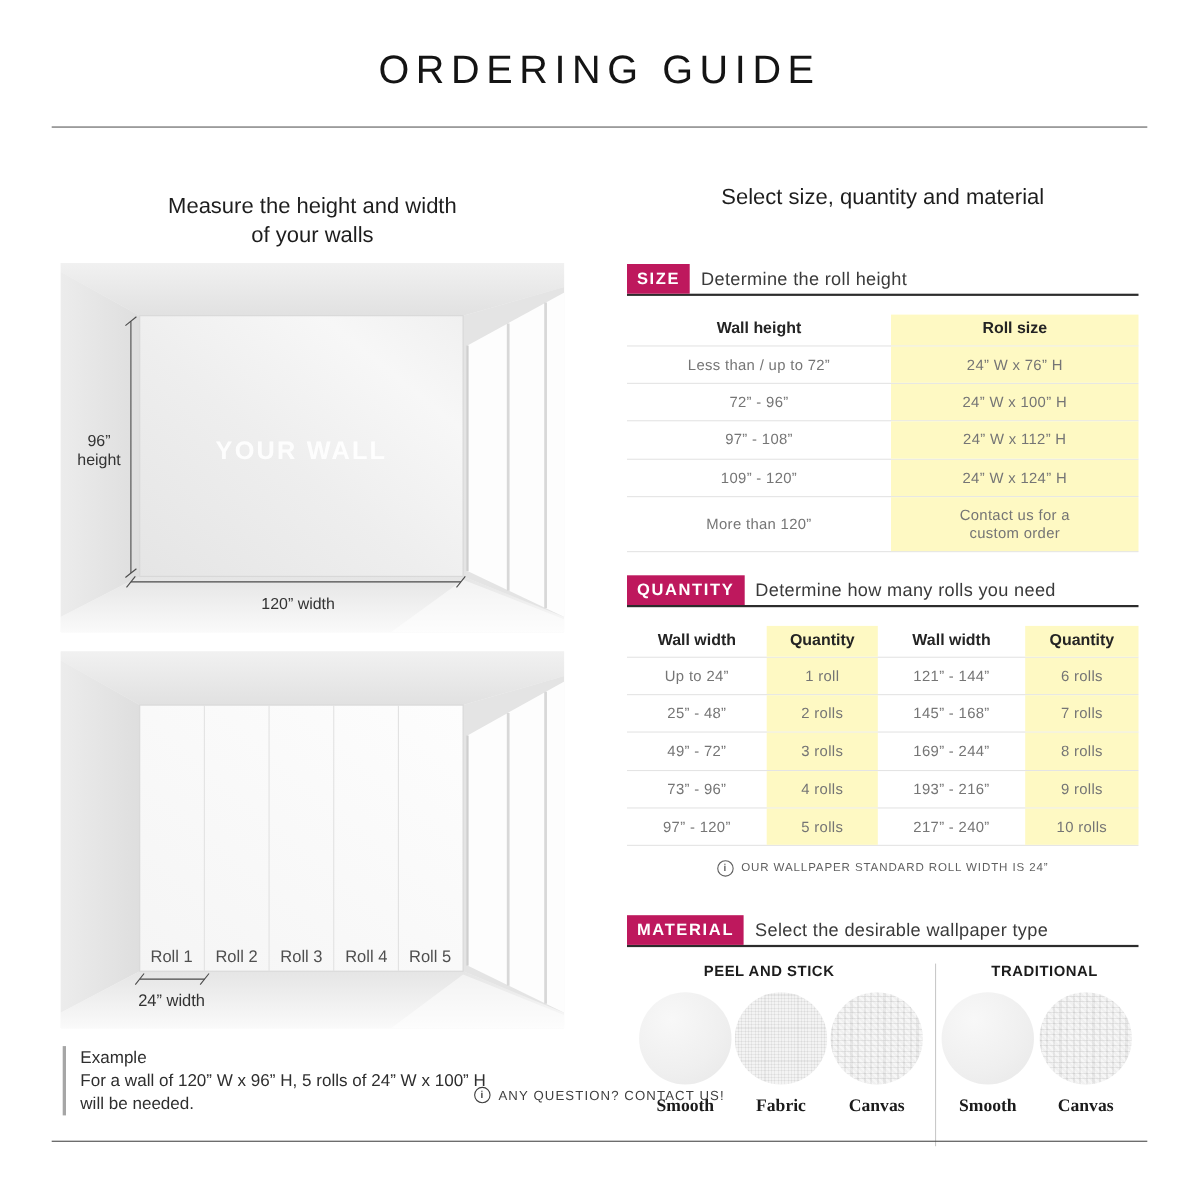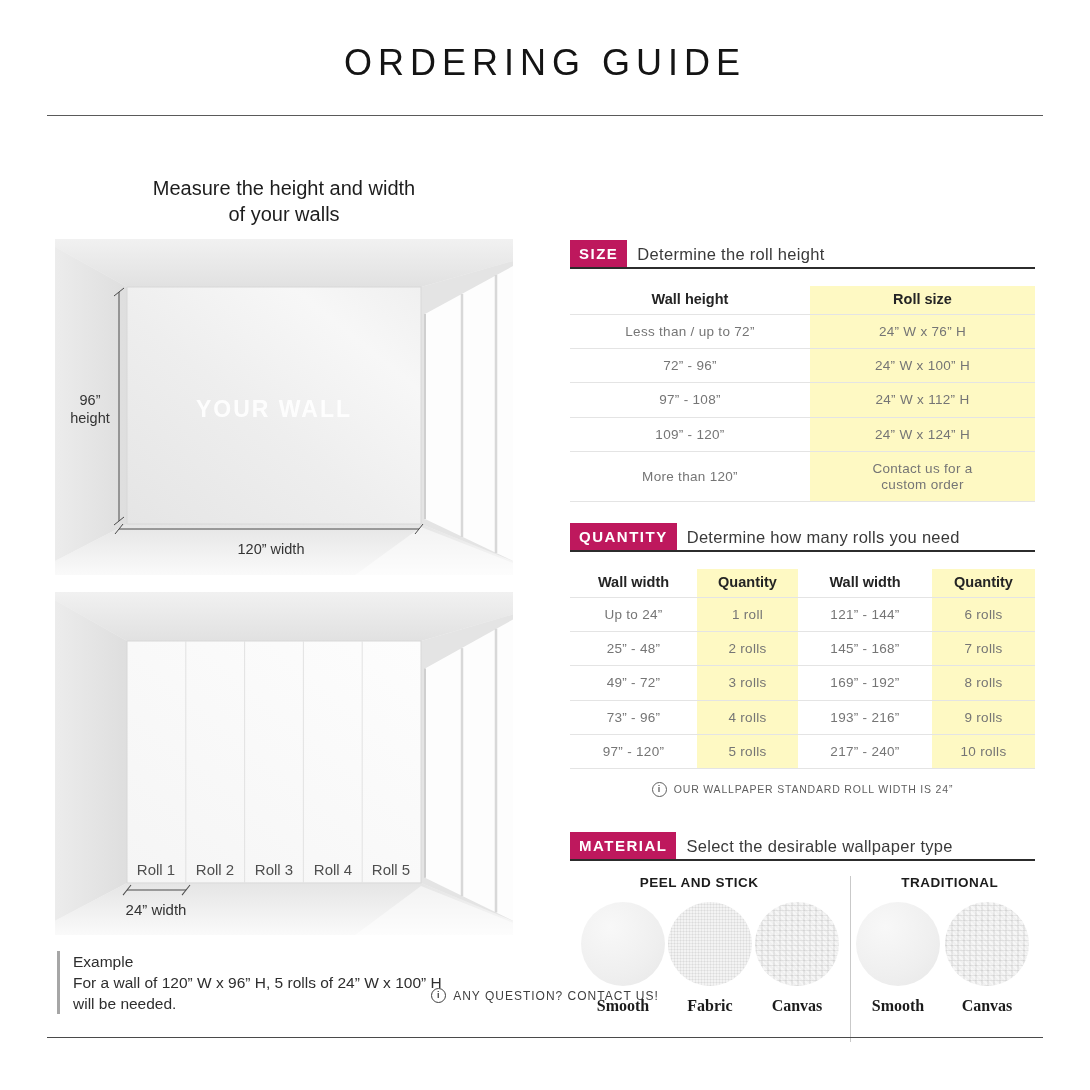--- a/index.html
+++ b/index.html
@@ -175,20 +175,21 @@
           <line x1="127" y1="297" x2="135" y2="287"></line>
       </g>
       <text x="101" y="316" text-anchor="middle" font-size="15" fill="#333">24” width</text>
     </svg>
   </div>
 
   <div class="example">Example
 For a wall of 120” W x 96” H, 5 rolls of 24” W x 100” H
 will be needed.</div>
 
+  <div class="right-heading">Select size, quantity and material</div>
 
   <div class="section sec-size">
     <div class="badge-row">
       <span class="badge">SIZE</span>
       <span class="subtitle">Determine the roll height</span>
     </div>
     <div class="tbl">
       <div class="tr">
         <div class="th c-wall">Wall height</div>
         <div class="th c-roll shade">Roll size</div>
@@ -248,21 +249,21 @@
           <div class="tr">
             <div class="td q1">25” - 48”</div>
             <div class="td q2 shade">2 rolls</div>
             <div class="td q3">145” - 168”</div>
             <div class="td q4 shade">7 rolls</div>
           </div>
 
           <div class="tr">
             <div class="td q1">49” - 72”</div>
             <div class="td q2 shade">3 rolls</div>
-            <div class="td q3">169” - 192”</div>
+            <div class="td q3">169” - 244”</div>
             <div class="td q4 shade">8 rolls</div>
           </div>
 
           <div class="tr">
             <div class="td q1">73” - 96”</div>
             <div class="td q2 shade">4 rolls</div>
             <div class="td q3">193” - 216”</div>
             <div class="td q4 shade">9 rolls</div>
           </div>
 

